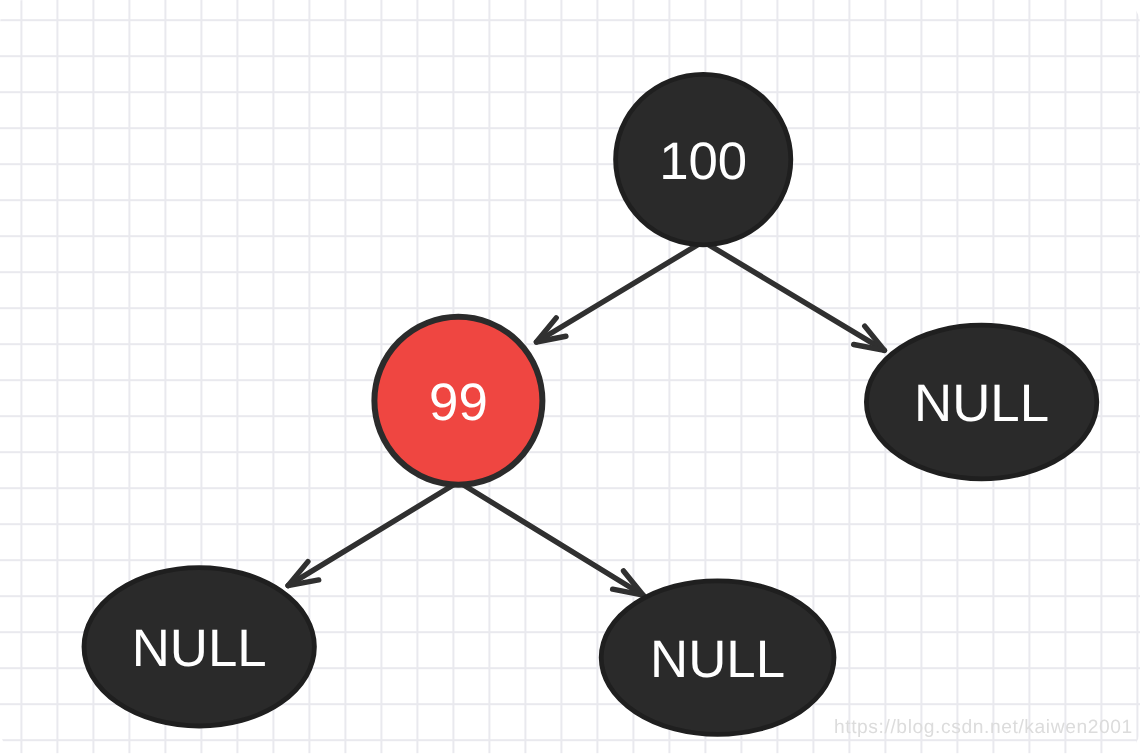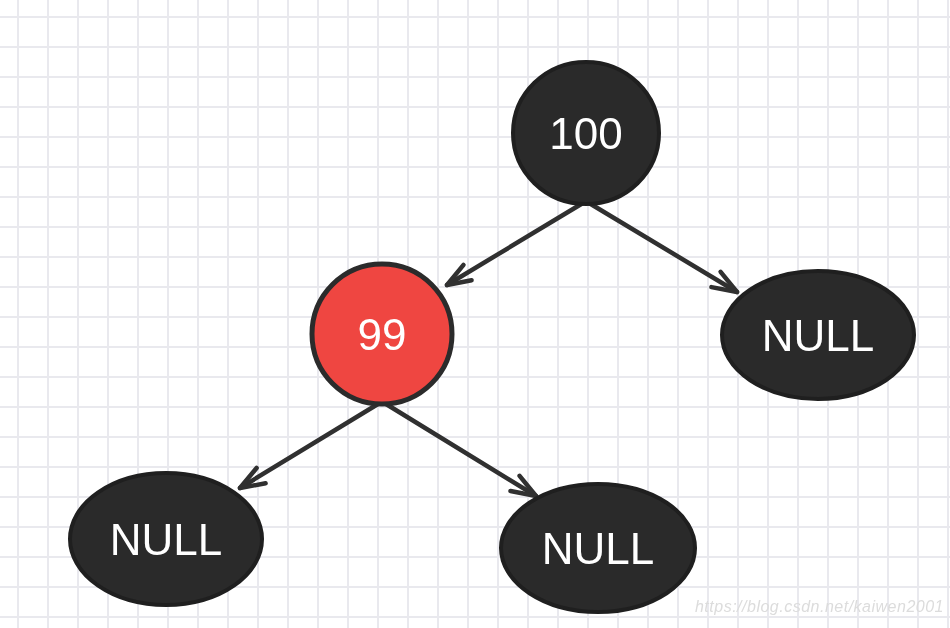--- a/index.html
+++ b/index.html
@@ -10,20 +10,21 @@
     position: relative;
     width: 950px;
     height: 628px;
     overflow: hidden;
     background-color: #ffffff;
     background-image:
       linear-gradient(to right, #e9e9ee 2px, transparent 2px),
       linear-gradient(to bottom, #e9e9ee 2px, transparent 2px);
     background-size: 30px 30px;
     background-position: 17px 16px;
+    border-radius: 20px;
   }
   svg.tree {
     position: absolute;
     left: 0;
     top: 0;
   }
   .edge-line, .edge-head {
     stroke: #303030;
     stroke-width: 4.5;
     stroke-linecap: round;
@@ -46,21 +47,20 @@
   }
   .watermark {
     position: absolute;
     right: 6px;
     bottom: 12px;
     font-family: "Liberation Sans", sans-serif;
     font-size: 16px;
     letter-spacing: 0.5px;
     color: #dcdcdc;
     user-select: none;
-    font-style: italic;
   }
 </style>
 </head>
 <body>
 
 <div class="canvas">
   <svg class="tree" width="950" height="628" viewBox="0 0 950 628">
 
     <g>
       <line class="edge-line" x1="583" y1="203" x2="447" y2="285"></line>

